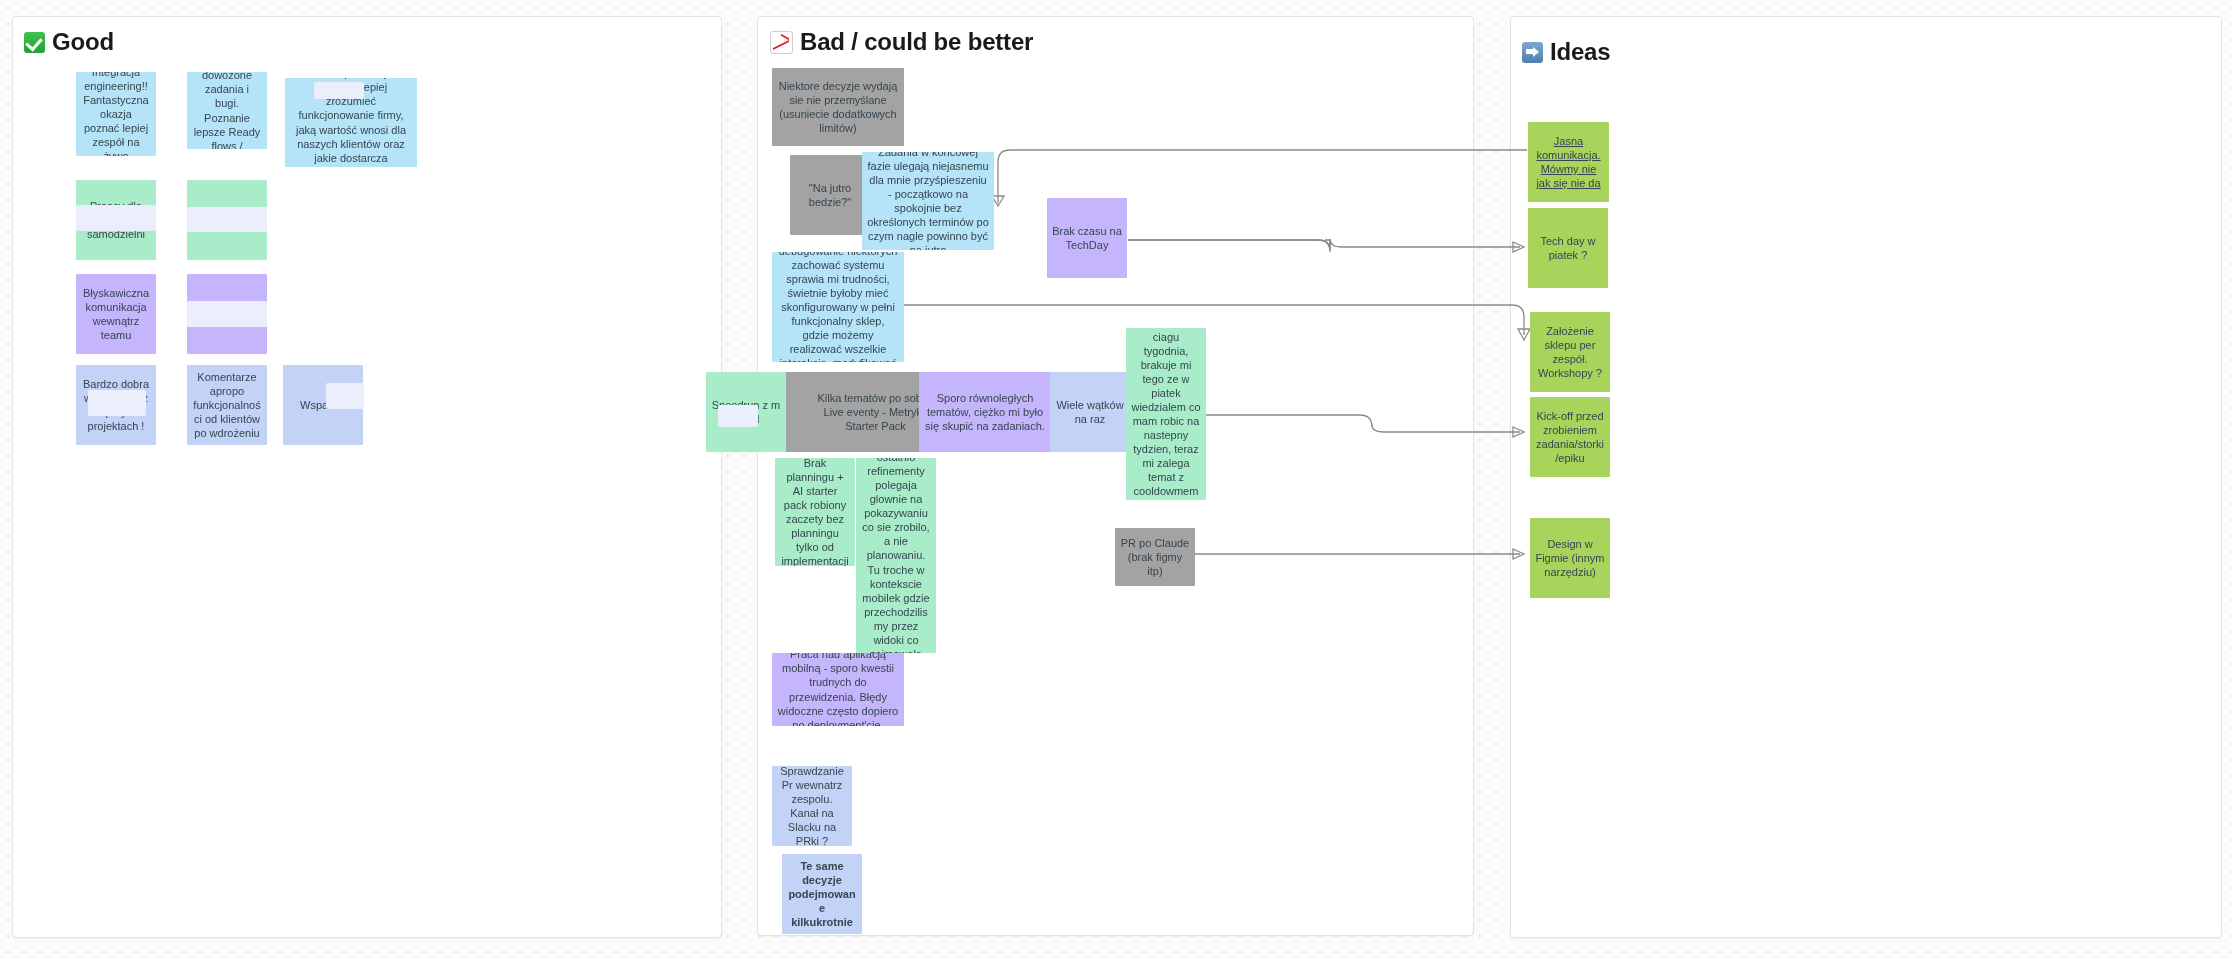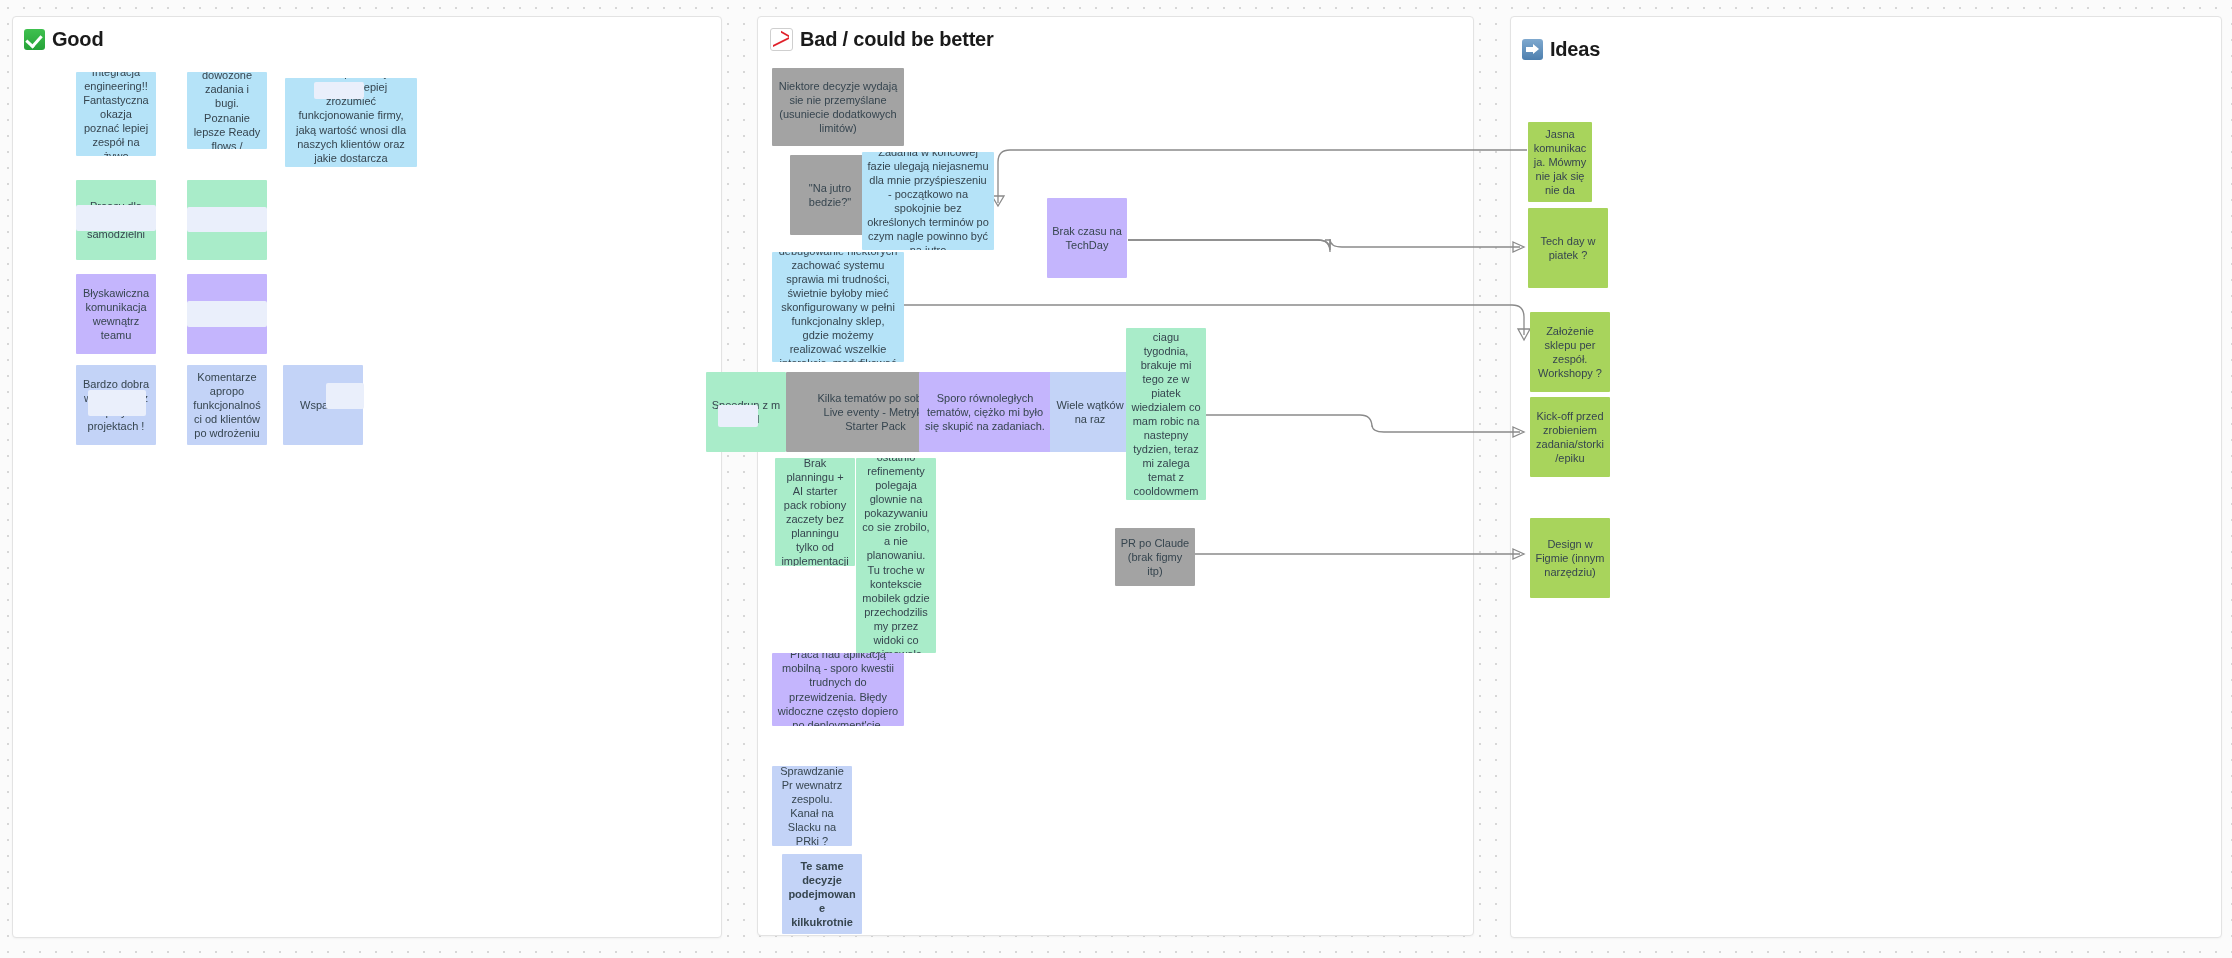--- a/index.html
+++ b/index.html
@@ -19,21 +19,21 @@
   }
   .frame{
     position:absolute;
     background:#ffffff;
     border:1px solid #e3e3e3;
     border-radius:4px;
     box-shadow:0 1px 2px rgba(0,0,0,.04);
   }
   .frame-title{
     position:absolute;
-    font-size:20px;
+    font-size:24px;
     font-weight:bold;
     color:#1a1a1a;
     letter-spacing:-.2px;
     white-space:nowrap;
     display:flex;align-items:center;gap:7px;
   }
   .emoji-ico{display:inline-block;width:21px;height:21px;border-radius:3px;flex:none;position:relative;}
   .ico-check{background:linear-gradient(#3fc14f,#26a238);}
   .ico-check:after{
     content:"";position:absolute;left:5px;top:3px;width:7px;height:12px;
@@ -234,21 +234,21 @@
   </div>
 
 <div class="note indigo" style="left:772px;top:766px;width:80px;height:80px;">
   <span>Sprawdzanie Pr wewnatrz zespolu. Kanał na Slacku na PRki ?</span>
   </div>
 
 <div class="note indigo" style="left:782px;top:854px;width:80px;height:80px;font-weight:bold;">
   <span>Te same decyzje podejmowane kilkukrotnie</span>
   </div>
 
-<div class="note lime" style="left:1528px;top:122px;width:64px;height:80px;">
+<div class="note lime" style="left:1528px;top:122px;width:81px;height:80px;text-decoration:underline;">
   <span>Jasna komunikacja. Mówmy nie jak się nie da</span>
   </div>
 
 <div class="note lime" style="left:1528px;top:208px;width:80px;height:80px;">
   <span>Tech day w piatek ?</span>
   </div>
 
 <div class="note lime" style="left:1530px;top:312px;width:80px;height:80px;">
   <span>Założenie sklepu per zespół. Workshopy ?</span>
   </div>

